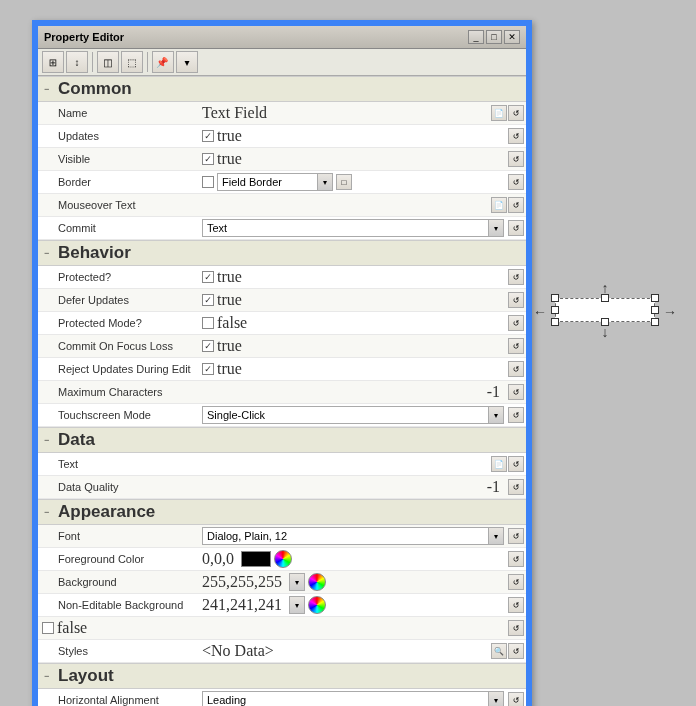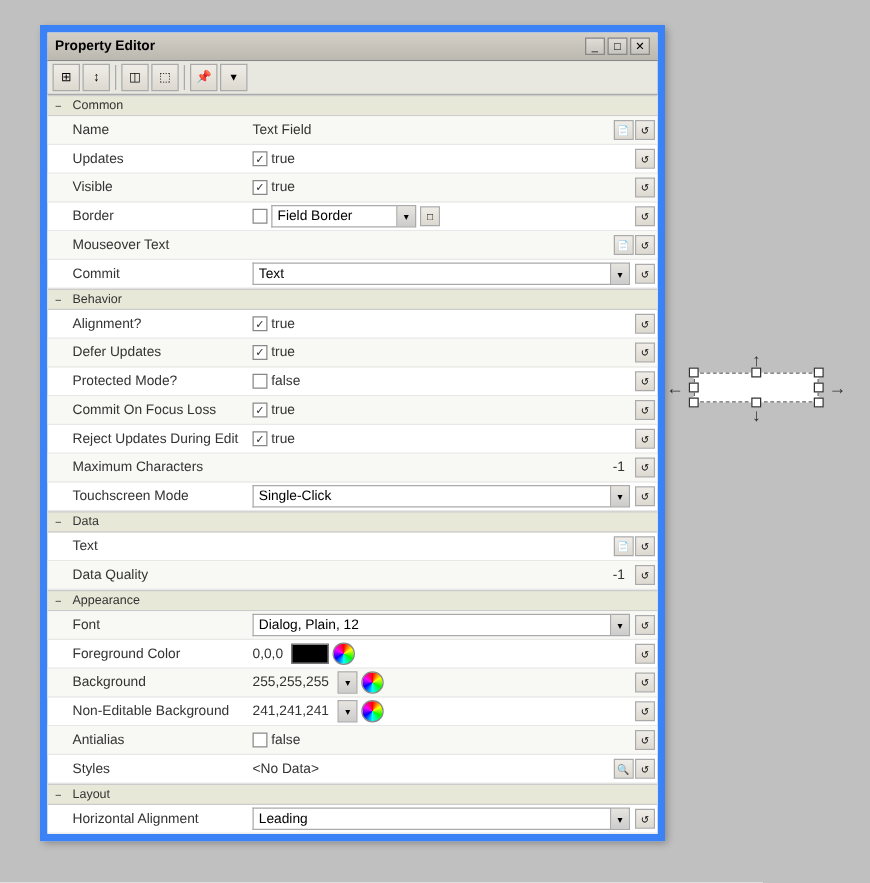--- a/index.html
+++ b/index.html
@@ -89,23 +89,23 @@
       border-bottom: 1px solid #ccc;
       border-top: 1px solid #ccc;
       cursor: pointer;
     }
     .section-toggle {
       font-size: 9px;
       color: #333;
       width: 10px;
     }
     .section-label {
-      font-weight: normal;
-      color: #333;
-      font-size: 10px;
+      font-weight: bold;
+      color: #333;
+      font-size: 17px;
     }
     .prop-row {
       display: flex;
       align-items: center;
       border-bottom: 1px solid #e8e8e8;
       min-height: 22px;
     }
     .prop-row:nth-child(even) {
       background: #f8f8f4;
     }
@@ -171,22 +171,23 @@
     .color-wheel-btn {
       width: 18px;
       height: 18px;
       border-radius: 50%;
       background: conic-gradient(red, yellow, lime, cyan, blue, magenta, red);
       border: 1px solid #888;
       cursor: pointer;
       flex-shrink: 0;
     }
     .value-text {
-      font-size: 11px;
-      color: #333;
+      font-size: 16px;
+      color: #333;
+      font-family: Liberation Serif, serif;
     }
     .dropdown-with-arrow {
       display: flex;
       align-items: flex-end;
       gap: 0;
     }
     .dd-text {
       background: #fff;
       border: 1px solid #aaa;
       border-right: none;
@@ -399,21 +400,21 @@
         <div class="small-btn">↺</div>
       </div>
     </div>
 
     <div class="section-header">
       <span class="section-toggle">−</span>
       <span class="section-label">Behavior</span>
     </div>
 
     <div class="prop-row">
-      <div class="prop-name">Alignment?</div>
+      <div class="prop-name">Protected?</div>
       <div class="prop-value">
         <div class="checkbox-wrapper">
           <div class="checkbox-icon checked"></div>
           <span class="value-text">true</span>
         </div>
       </div>
       <div class="prop-actions">
         <div class="small-btn">↺</div>
       </div>
     </div>
@@ -569,21 +570,20 @@
         <span class="value-text">241,241,241</span>
         <div class="dd-btn" style="margin-left:4px;">▾</div>
         <div class="color-wheel-btn" style="background:conic-gradient(red,yellow,lime,cyan,blue,magenta,red);"></div>
       </div>
       <div class="prop-actions">
         <div class="small-btn">↺</div>
       </div>
     </div>
 
     <div class="prop-row">
-      <div class="prop-name">Antialias</div>
       <div class="prop-value">
         <div class="checkbox-wrapper">
           <div class="checkbox-icon"></div>
           <span class="value-text">false</span>
         </div>
       </div>
       <div class="prop-actions">
         <div class="small-btn">↺</div>
       </div>
     </div>

